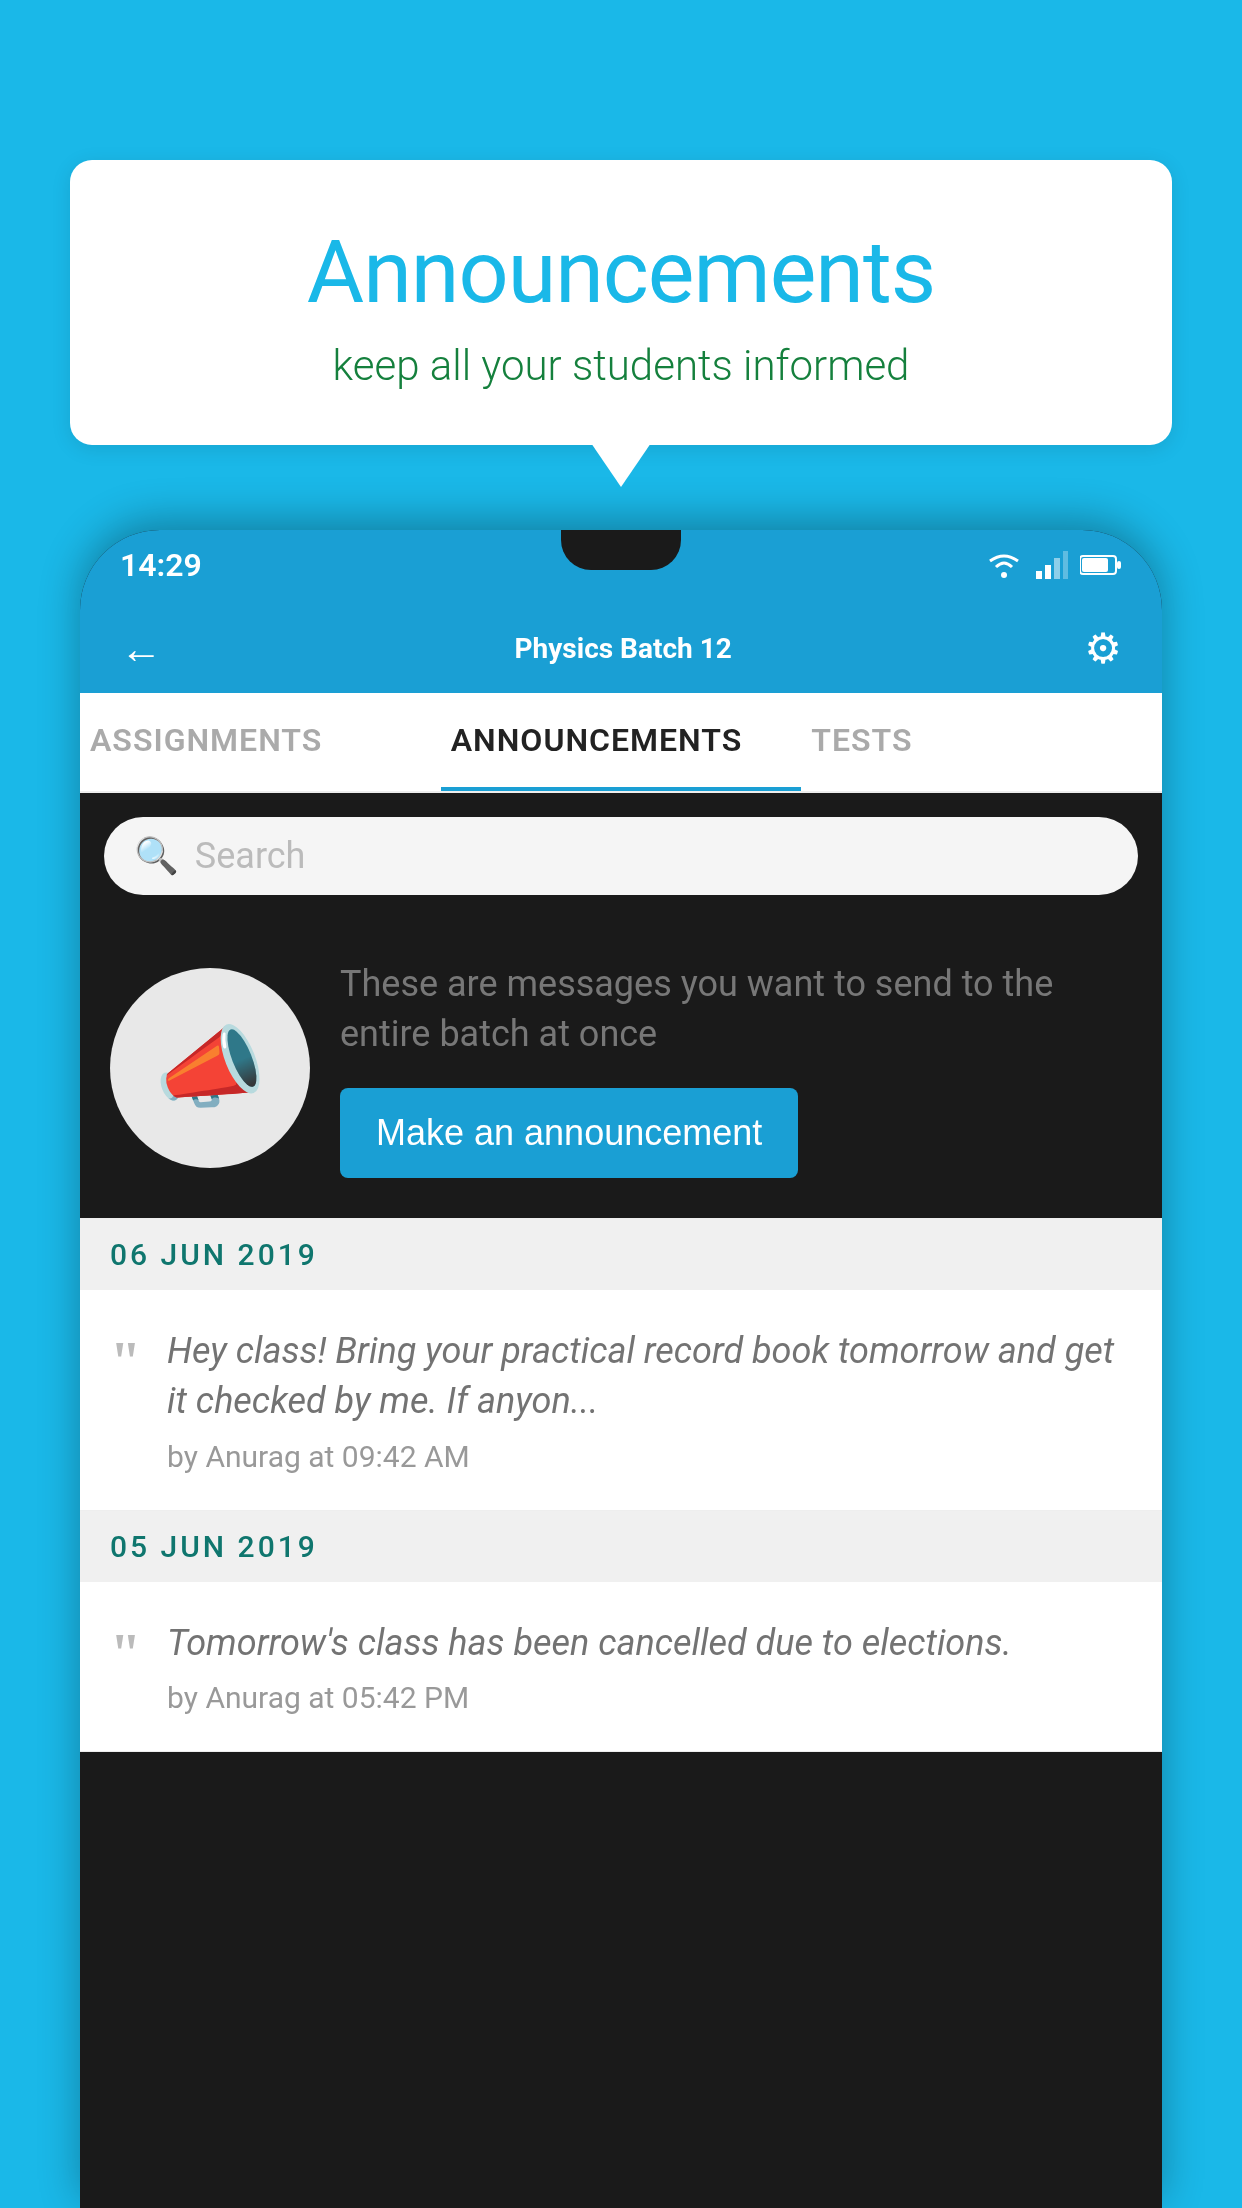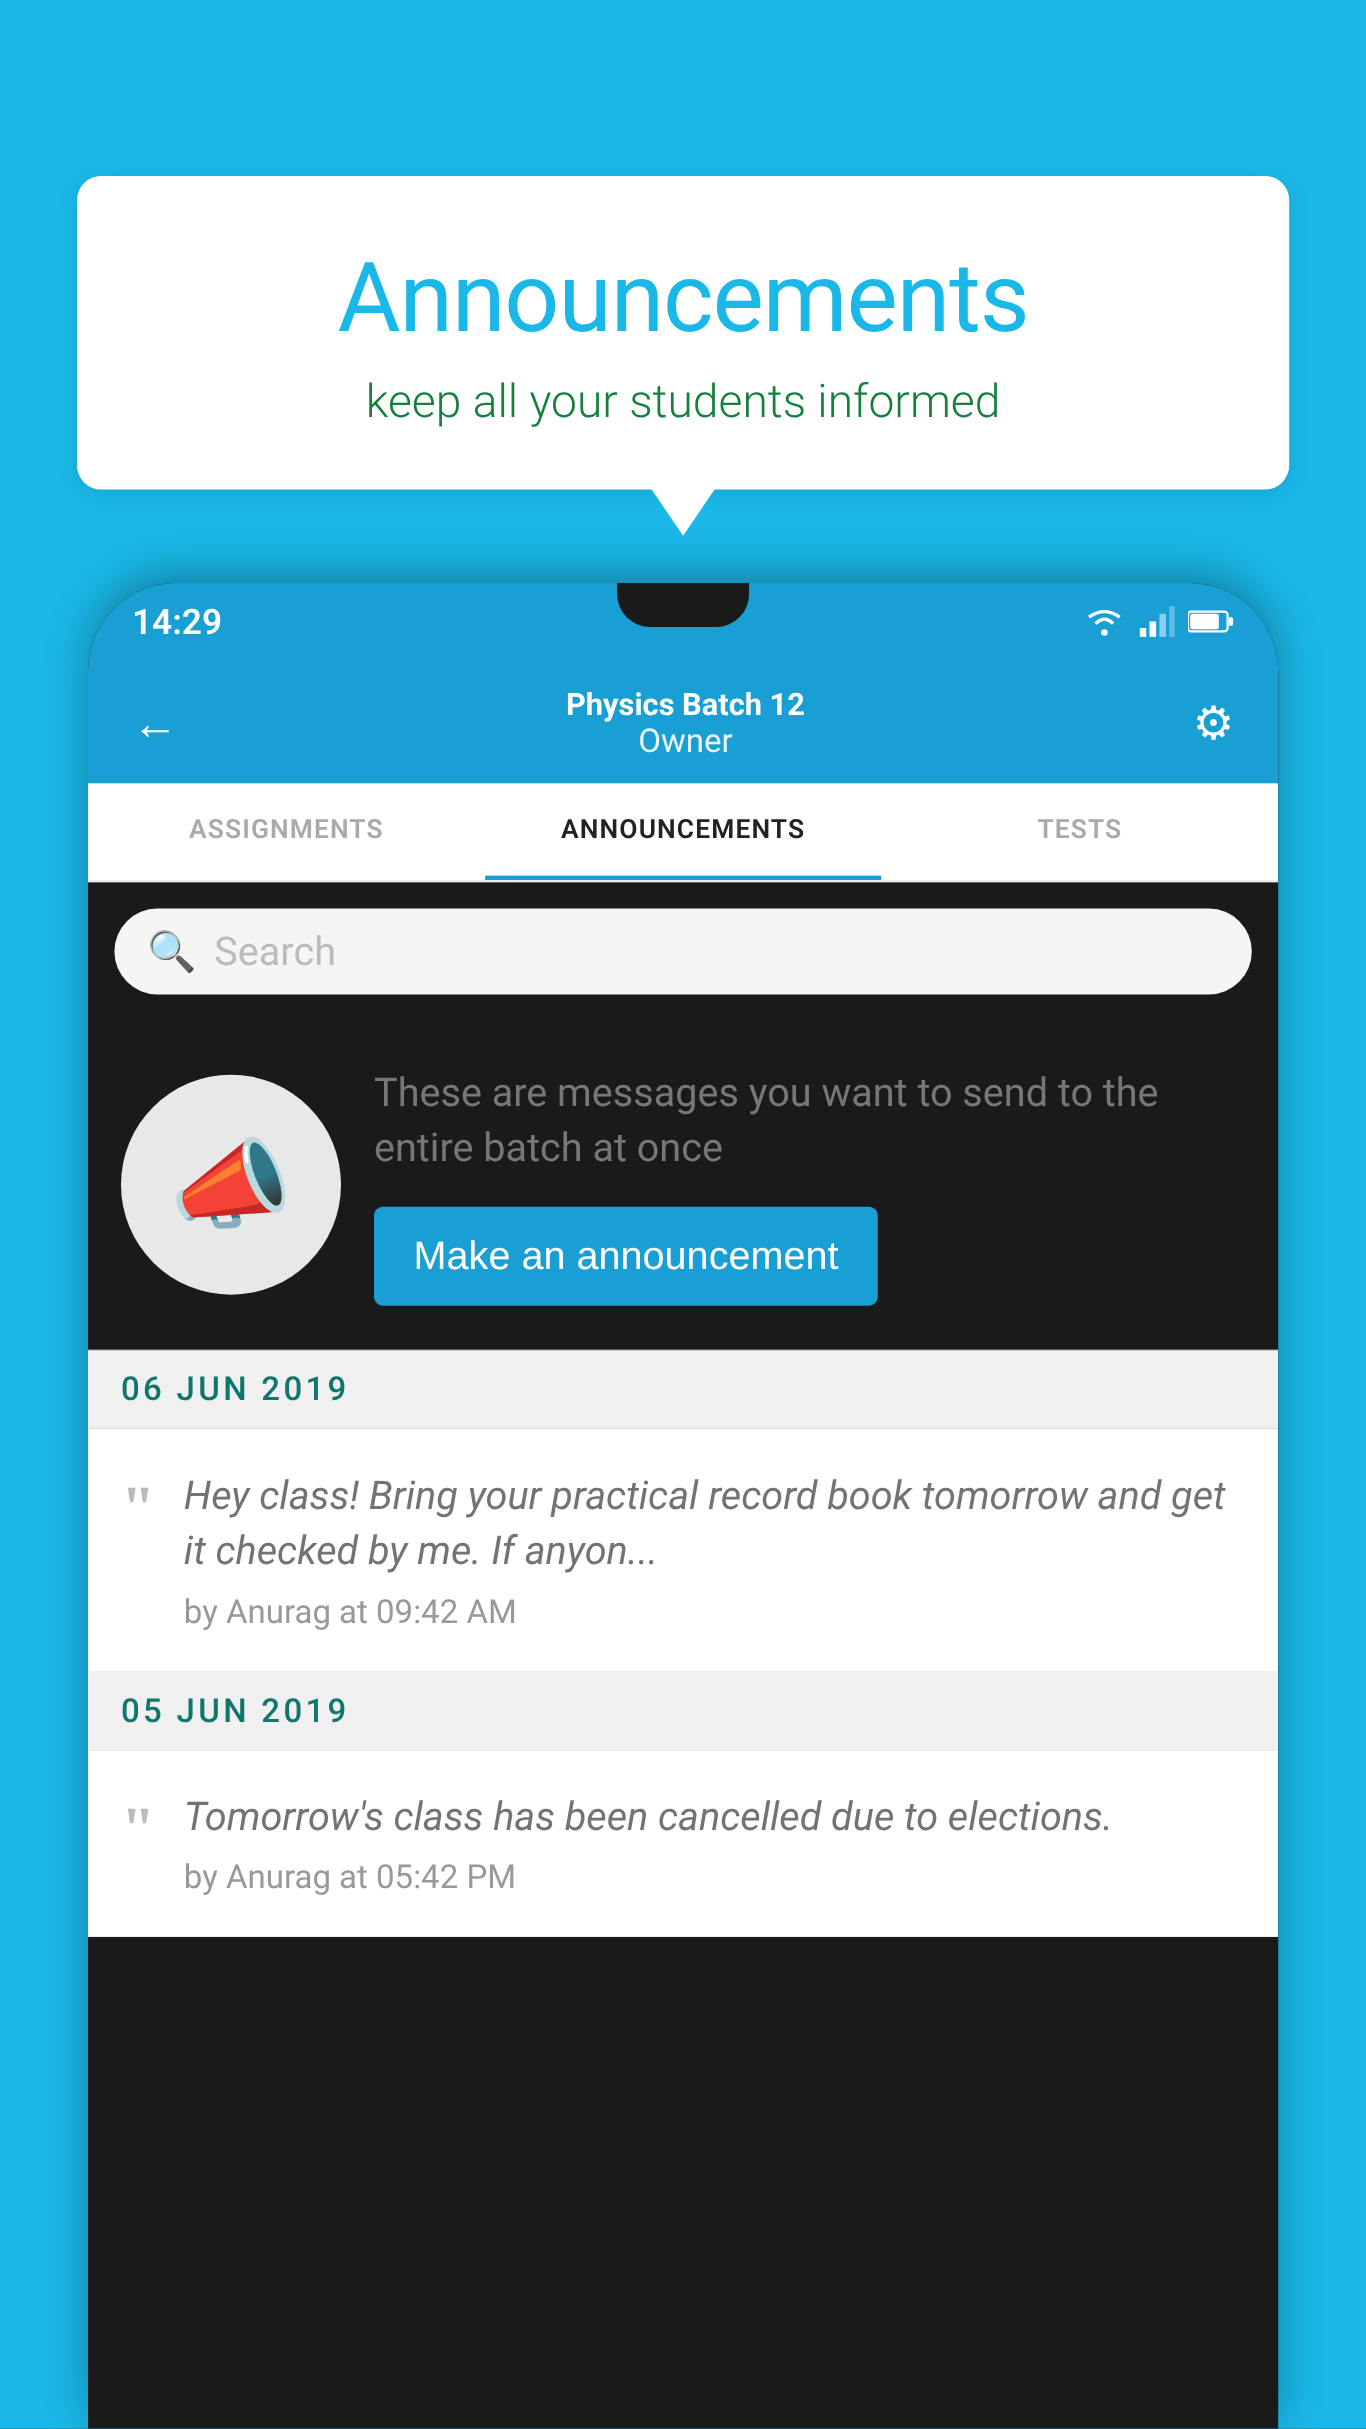--- a/index.html
+++ b/index.html
@@ -148,23 +148,22 @@
     
     .tabs-container {
       background: white;
       display: flex;
       border-bottom: 2px solid #eee;
       overflow: hidden;
     }
 
     .tab {
       flex: 1;
-      text-align: center;
       padding: 28px 10px;
-      font-size: 24px;
+      font-size: 32px;
       font-weight: 600;
       color: #aaa;
       cursor: pointer;
       border-bottom: 4px solid transparent;
       letter-spacing: 1px;
     }
 
     .tab.active {
       color: #222;
       border-bottom: 4px solid #1a9fd4;
@@ -332,21 +331,20 @@
           <rect x="2" y="4" width="26" height="14" rx="2" fill="white"></rect>
           <rect x="37" y="7" width="4" height="8" rx="2" fill="white"></rect>
         </svg>
       </div>
     </div>
 
     <div class="app-header">
       <span class="header-back">←</span>
       <div class="header-center">
         <div class="header-title">Physics Batch 12</div>
-        <div class="header-subtitle">Owner</div>
       </div>
       <span class="header-gear">⚙</span>
     </div>
 
     <div class="tabs-container">
       <div class="tab">ASSIGNMENTS</div>
       <div class="tab active">ANNOUNCEMENTS</div>
       <div class="tab">TESTS</div>
     </div>
   </div>

